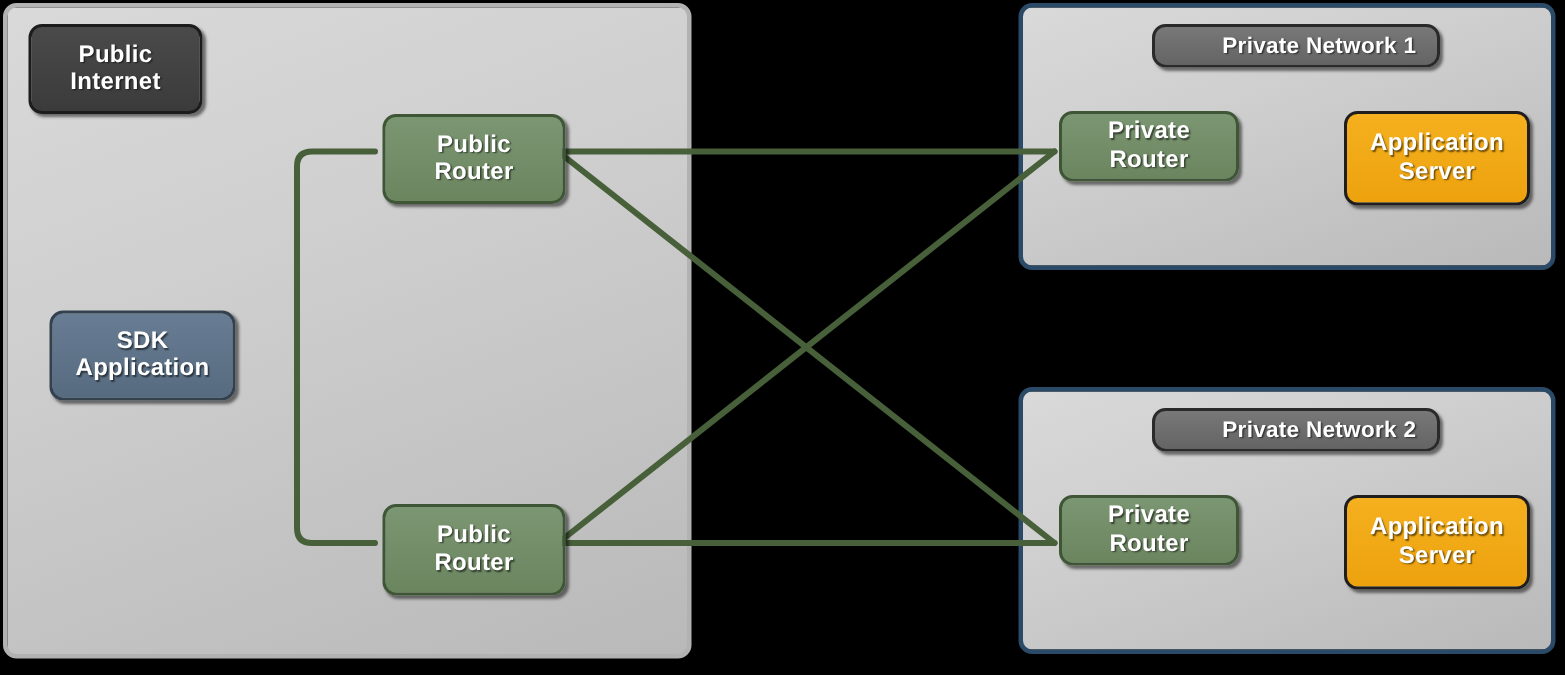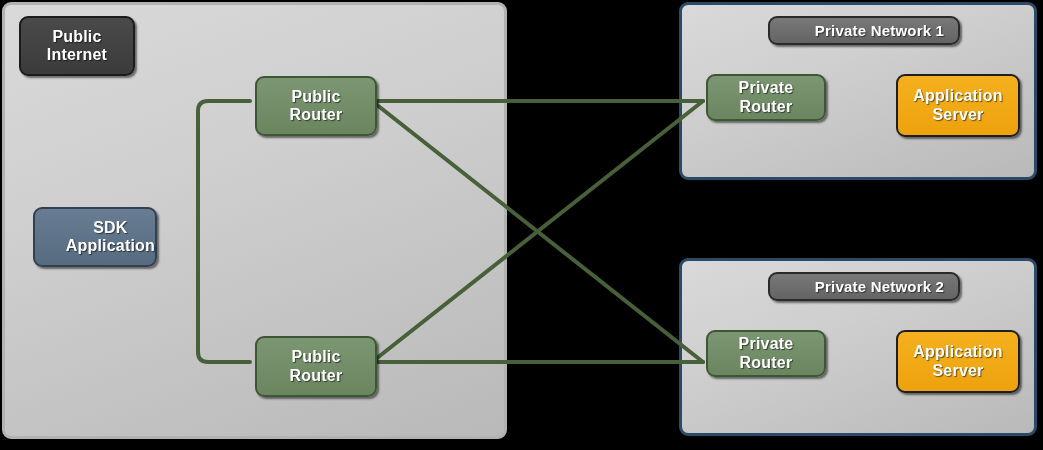--- a/index.html
+++ b/index.html
@@ -17,21 +17,21 @@
   }
 
   
   .zone {
     position: absolute;
     border-radius: 9px;
     box-sizing: border-box;
     background: linear-gradient(160deg, #d9d9d9 0%, #cfcfcf 38%, #b9b9b9 100%);
   }
   .zone-public {
-    left: 2px; top: 2px; width: 505px; height: 437px;
+    left: 2px; top: 2px; width: 459px; height: 437px;
     border: 3px solid #b2b2b2;
     box-shadow: 2px 2px 2px rgba(0,0,0,0.55);
   }
   .zone-private {
     left: 679px; width: 358px; height: 178px;
     border: 3px solid #2b4a67;
     box-shadow: 2px 2px 2px rgba(0,0,0,0.55);
   }
   .zone-private-1 { top: 2px; }
   .zone-private-2 { top: 258px; }
@@ -61,21 +61,20 @@
     border: 2px solid #1c1c1c;
   }
   .n-badge {
     background: linear-gradient(180deg, #787878 0%, #646464 100%);
     border: 2px solid #2a2a2a;
     padding-left: 31px;
   }
   .n-blue {
     background: linear-gradient(180deg, #687d93 0%, #566b80 100%);
     border: 2px solid #33404d;
-    justify-content: flex-end;
   }
   .n-green {
     background: linear-gradient(180deg, #7b9672 0%, #6b855f 100%);
     border: 2px solid #3f5636;
   }
   .n-rust {
     background: linear-gradient(180deg, #b35230 0%, #9e4524 100%);
     border: 2px solid #5e2611;
   }
   .n-orange {

